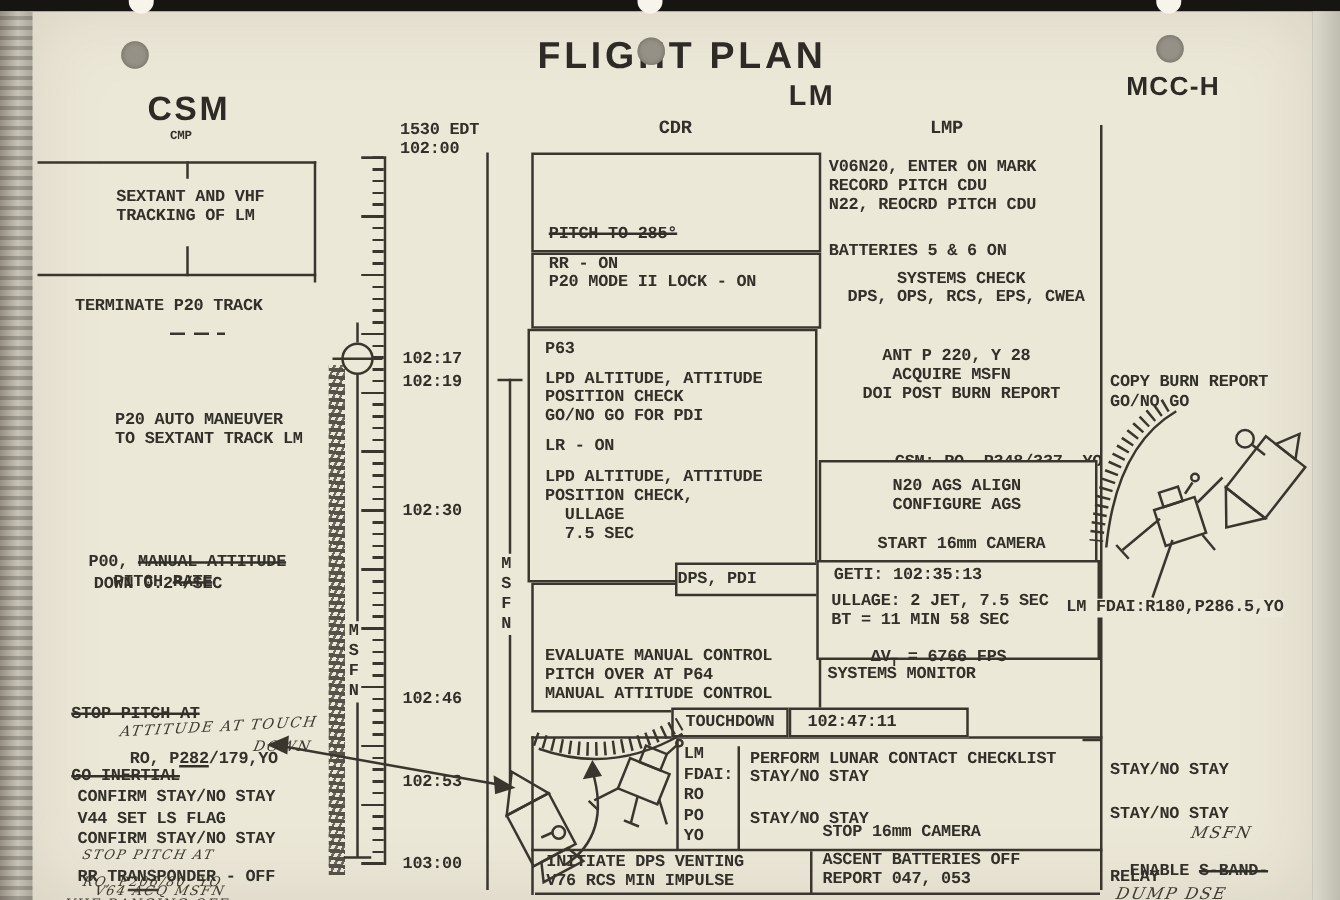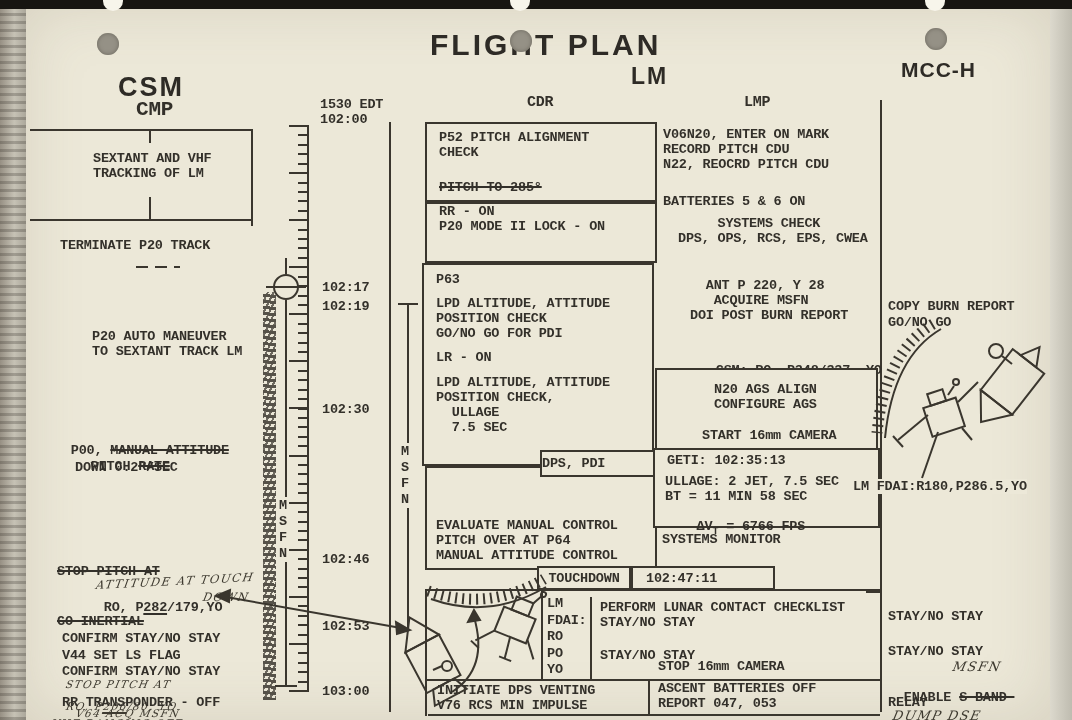--- a/index.html
+++ b/index.html
@@ -52,21 +52,21 @@
 <div class="topbar"></div>
 <div class="edge-left"></div>
 <div class="edge-right"></div>
 
 <div class="hole-top" style="left:103px"></div>
 <div class="hole-top" style="left:510px"></div>
 <div class="hole-top" style="left:925px"></div>
 
 <div class="head" style="left:430px;top:28px;font-size:30px;letter-spacing:3px">FLIGHT PLAN</div>
 <div class="head" style="left:118px;top:72px;font-size:27px;letter-spacing:2px">CSM</div>
-<div class="t" style="left:136px;top:102px;font-size:21px">CMP</div>
+<div class="t" style="left:136px;top:102px;font-size:10px">CMP</div>
 <div class="head" style="left:631px;top:63px;font-size:23px;letter-spacing:2px">LM</div>
 <div class="head" style="left:901px;top:58px;font-size:21px;letter-spacing:1px">MCC-H</div>
 <div class="t" style="left:527px;top:95px;font-size:15px">CDR</div>
 <div class="t" style="left:744px;top:95px;font-size:15px">LMP</div>
 <div class="t" style="left:320px;top:97px">1530 EDT
 102:00</div>
 
 <div class="hl" style="left:30px;top:129px;width:223px"></div>
 <div class="vl" style="left:149px;top:129px;height:14px"></div>
 <div class="vl" style="left:251px;top:129px;height:97px"></div>
@@ -130,22 +130,20 @@
 <div class="t" style="left:62px;top:664px">CONFIRM STAY/NO STAY</div>
 <div class="hw" style="left:66px;top:678px;font-size:10.5px">STOP PITCH AT</div>
 <div class="hw" style="left:58px;top:688px;font-size:10.5px">
   <span>RO, P</span><span class="ul">206</span><span>/80, YO</span>
 </div>
 <div class="t" style="left:62px;top:695px">RR TRANSPONDER - OFF</div>
 <div class="hw" style="left:76px;top:707px;font-size:10.5px">V64 ACQ MSFN</div>
 <div class="hw" style="left:52px;top:717px;font-size:10.5px">VHF RANGING OFF</div>
 
 <div class="box" style="left:425px;top:122px;width:232px;height:80px">
-  <div class="t" style="left:12px;top:6px">P52 PITCH ALIGNMENT
-CHECK</div>
   <div class="t strike" style="left:12px;top:56px">PITCH TO 285°</div>
 </div>
 <div class="box" style="left:425px;top:202px;width:232px;height:61px">
   <div class="t" style="left:12px;top:0">RR - ON
 P20 MODE II LOCK - ON</div>
 </div>
 <div class="box" style="left:422px;top:263px;width:232px;height:203px">
   <div class="t" style="left:12px;top:7px">P63</div>
   <div class="t" style="left:12px;top:31px">LPD ALTITUDE, ATTITUDE
 POSITION CHECK

